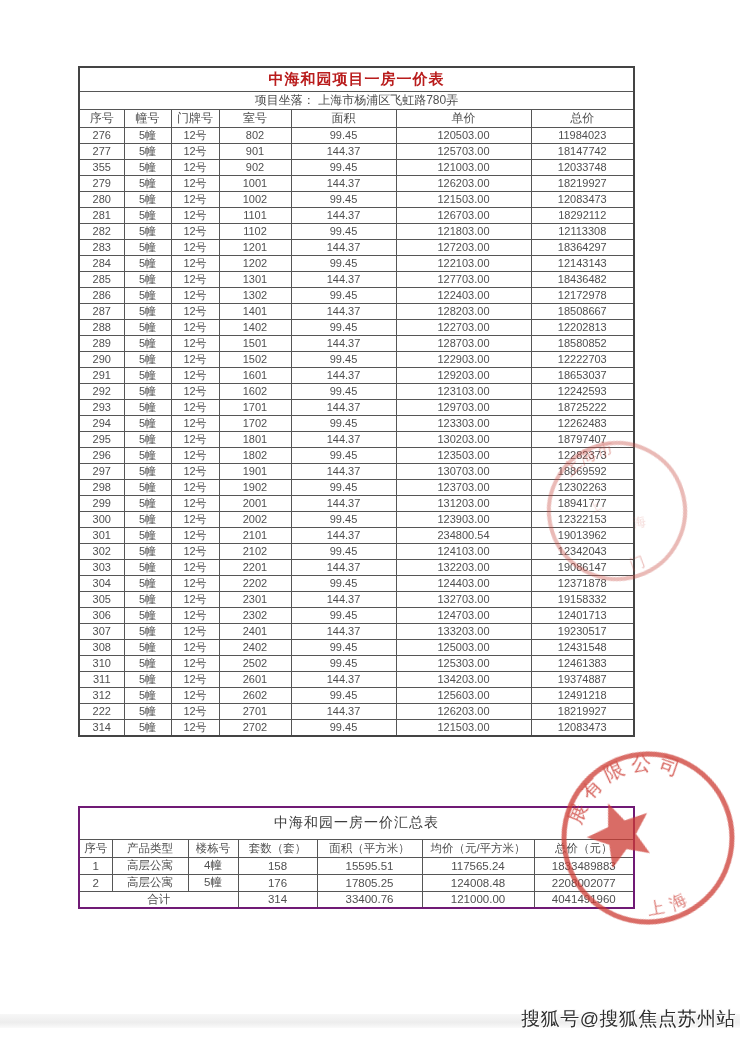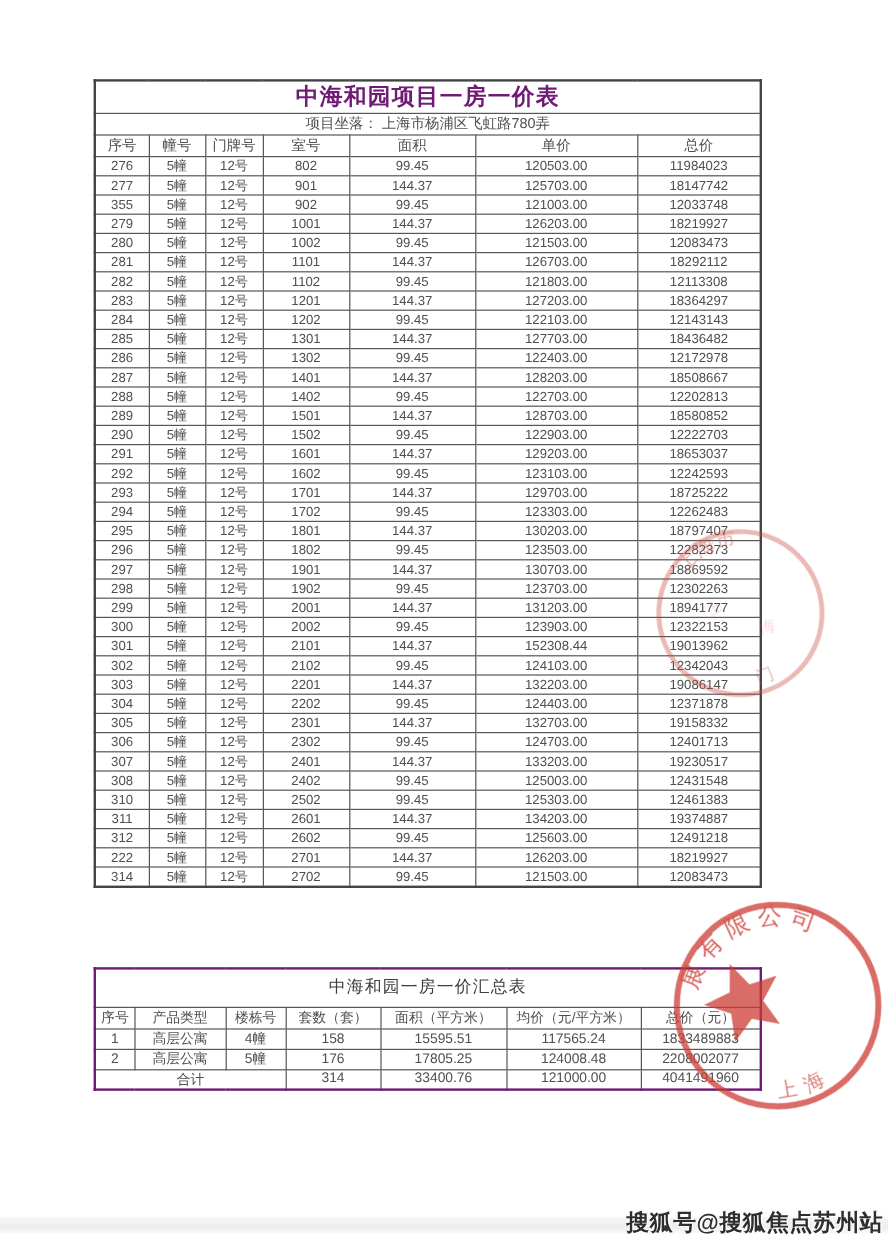--- a/index.html
+++ b/index.html
@@ -33,23 +33,23 @@
     color: #4f4f4f;
   }
   .main-table {
     position: absolute;
     left: 78px; top: 66px;
     width: 555px;
     border: 2px solid #444;
   }
   .main-table .title-cell {
     height: 24px;
-    font-size: 19px;
+    font-size: 15px;
     font-weight: bold;
-    color: #701a75;
+    color: #b91c1c;
     letter-spacing: 1px;
   }
   .main-table .subtitle-cell {
     height: 15px;
     font-size: 12px;
   }
   .main-table th { height: 16px; font-size: 12px; }
   .main-table td { height: 15px; font-size: 11px; }
 
   .summary-table {
@@ -77,21 +77,21 @@
   .bottom-band {
     position: absolute;
     left: 0; top: 1014px;
     width: 100%; height: 14px;
     background: linear-gradient(to bottom, #f7f7f7, #ededed 60%, #fafafa);
   }
   .watermark {
     position: absolute;
     right: 4px; top: 1006px;
     font-size: 19px;
-    font-weight: bold;
+    font-weight: normal;
     letter-spacing: 0.5px;
     color: #2e2e2e;
     text-shadow: 1px 1px 0 #ffffff, -1px -1px 0 #fcfcfc, 1px -1px 0 #f5f5f5;
   }
 </style>
 </head>
 <body>
 
 <div class="page">
 
@@ -347,21 +347,21 @@
           <td>99.45</td>
           <td>123903.00</td>
           <td>12322153</td>
         </tr>
         <tr>
           <td>301</td>
           <td>5幢</td>
           <td>12号</td>
           <td>2101</td>
           <td>144.37</td>
-          <td>152308.44</td>
+          <td>234800.54</td>
           <td>19013962</td>
         </tr>
         <tr>
           <td>302</td>
           <td>5幢</td>
           <td>12号</td>
           <td>2102</td>
           <td>99.45</td>
           <td>124103.00</td>
           <td>12342043</td>

